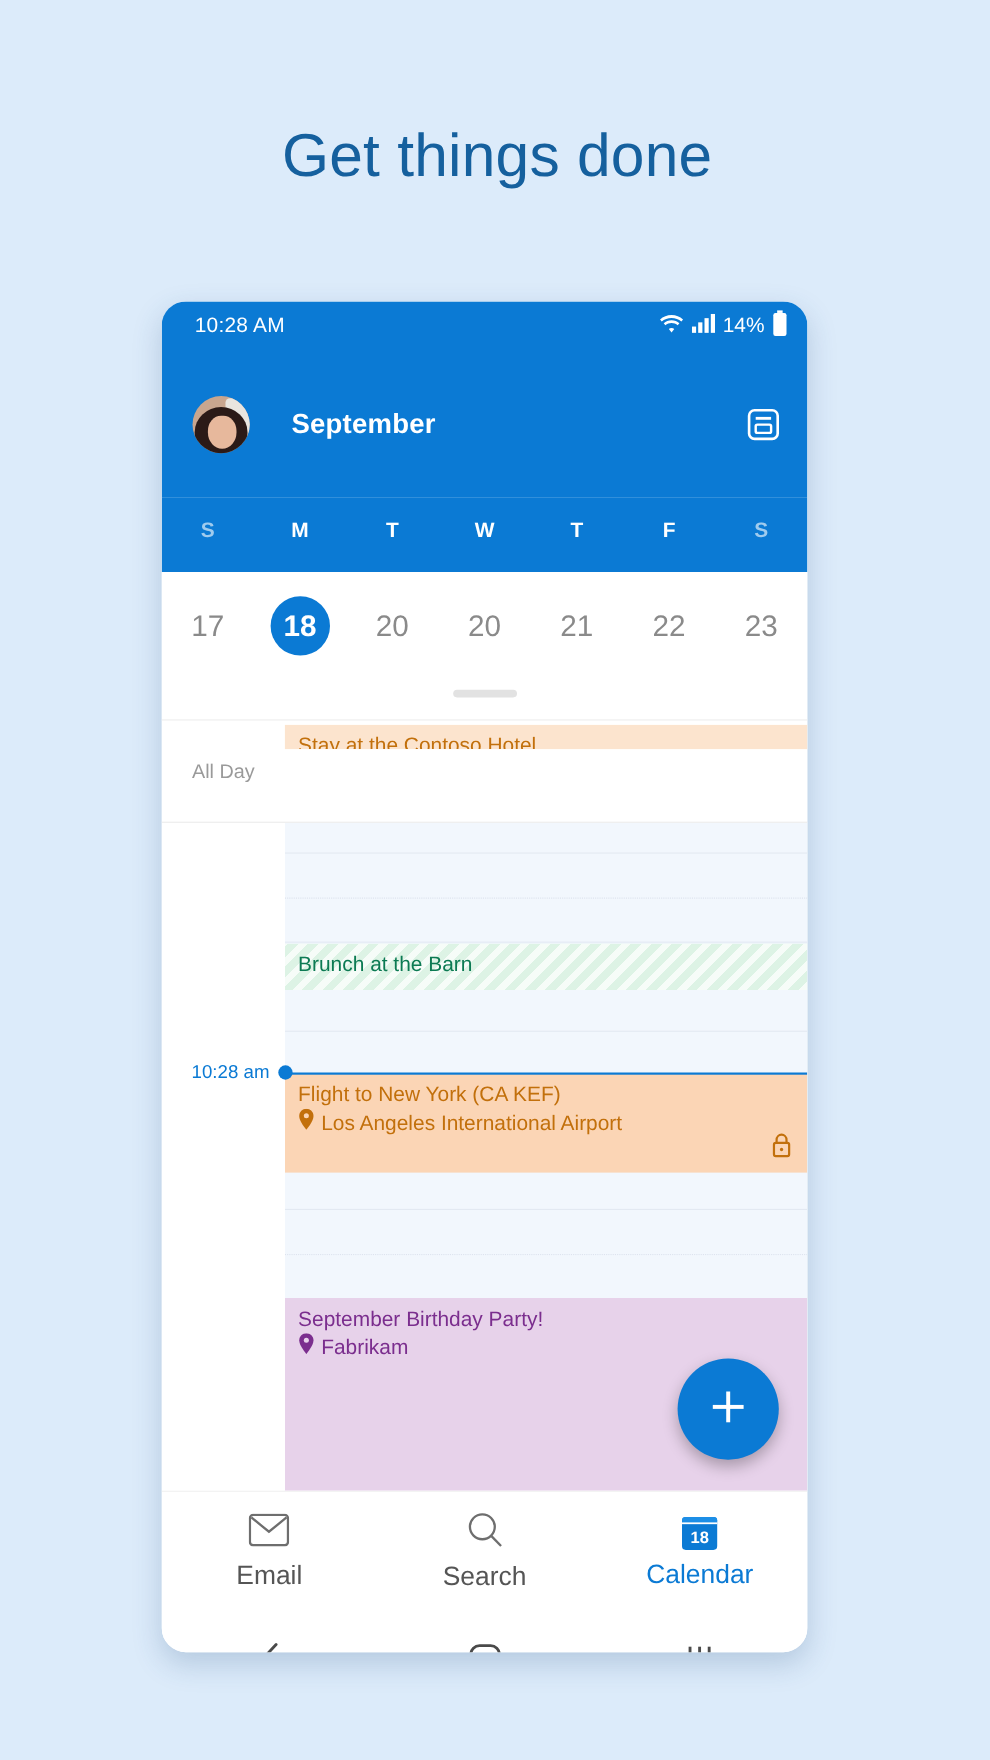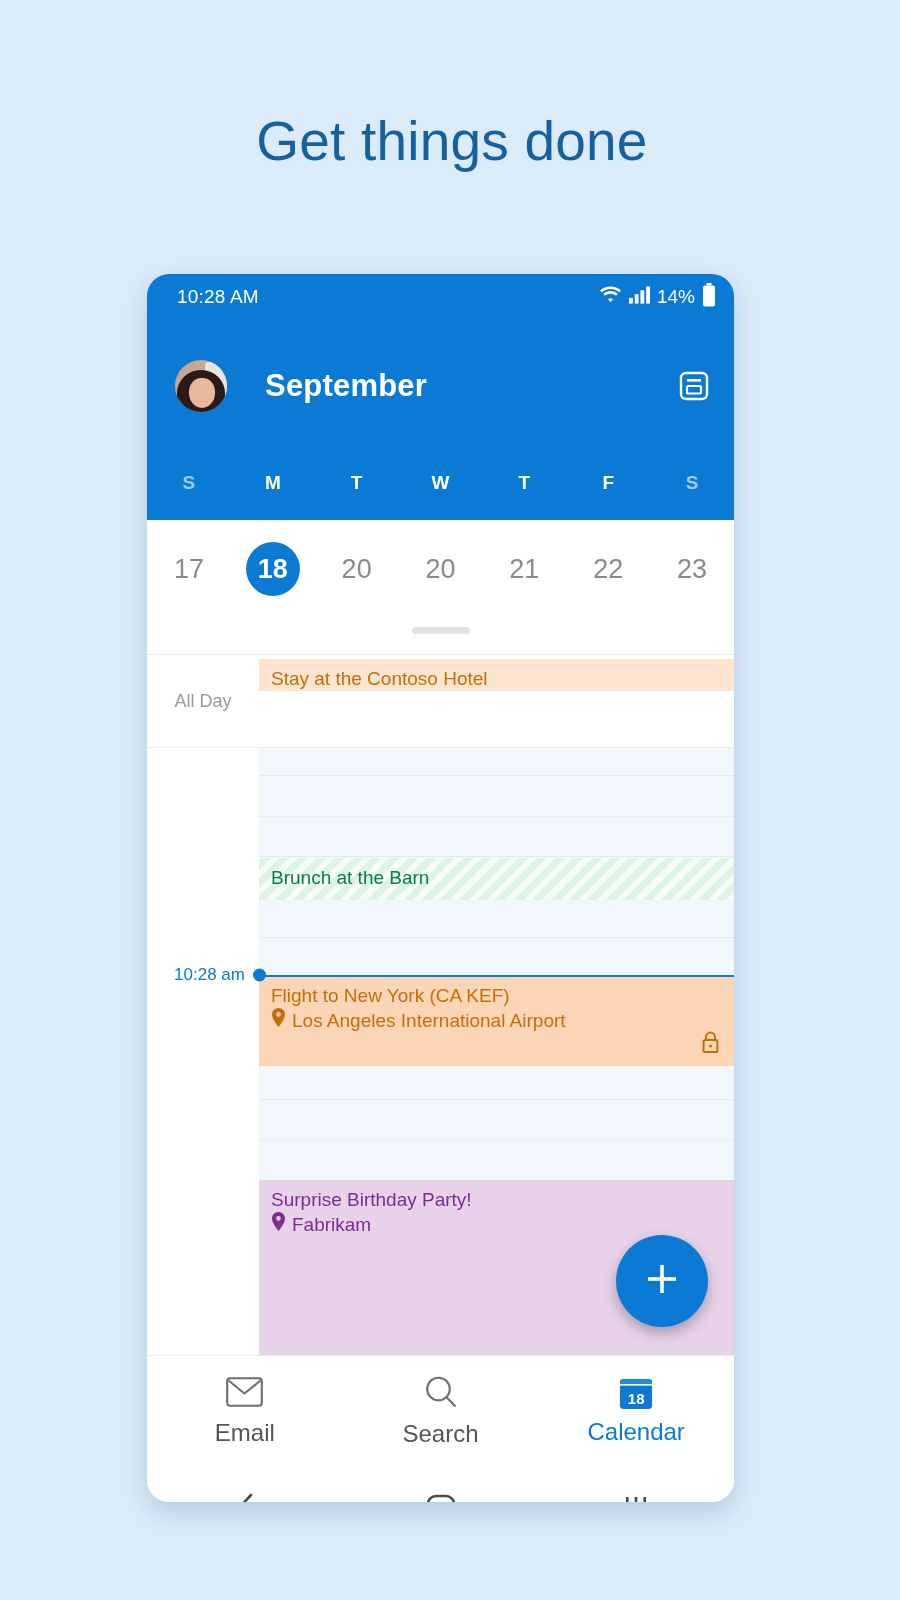--- a/index.html
+++ b/index.html
@@ -82,21 +82,21 @@
   .avatar .face {
     position:absolute; left:14px; top:18px; width:26px; height:30px;
     background:#e7b89c; border-radius: 46% 46% 50% 50%;
   }
   .avatar .bg {
     position:absolute; left:30px; top:2px; width:24px; height:34px;
     background:#e9e5df; border-radius:4px;
   }
   .month-title {
     color: #ffffff;
-    font-size: 31px;
+    font-size: 25px;
     font-weight: 700;
     margin-left: 38px;
     flex: 1 1 auto;
     letter-spacing: .2px;
   }
   .appbar-action { flex: 0 0 auto; width: 36px; height: 36px; }
 
   
   .weekstrip {
     background: #0B7AD4;
@@ -166,21 +166,21 @@
     width: 112px;
     flex: 0 0 112px;
     display: flex;
     align-items: center;
     justify-content: center;
     font-size: 18px;
     color: #9A9A9A;
   }
   .allday .col { flex: 1 1 auto; padding-top: 4px; }
   .ad-chip {
-    height: 32px;
+    height: 22px;
     line-height: 40px;
     padding-left: 12px;
     font-size: 19px;
     margin-bottom: 5px;
     box-sizing: border-box;
     white-space: nowrap;
     overflow: hidden;
   }
 
   
@@ -463,21 +463,21 @@
           <circle cx="9.5" cy="15" r="1.5" fill="#C2700C"></circle>
         </svg>
       </span>
     </div>
 
     <div class="event hatched" id="ev0" style="top: 110px; height: 42px; color: rgb(12, 122, 83);">
       <div class="etitle">Brunch at the Barn</div>
     </div>
 
     <div class="event" id="ev2" style="top: 432px; height: 176px; color: rgb(123, 46, 142); background: rgb(231, 210, 234);">
-      <div class="etitle">Surprise Birthday Party!</div>
+      <div class="etitle">September Birthday Party!</div>
       <div class="eloc">
         <span>
           <svg width="15" height="19" viewBox="0 0 15 19">
               <path d="M7.5 0C3.9 0 1 2.9 1 6.5 1 11.4 7.5 19 7.5 19S14 11.4 14 6.5C14 2.9 11.1 0 7.5 0z" fill="#7B2E8E"></path>
               <circle cx="7.5" cy="6.4" r="2.3" fill="#E7D2EA"></circle>
             </svg>
         </span>
         <span>Fabrikam</span>
       </div>
     </div>

